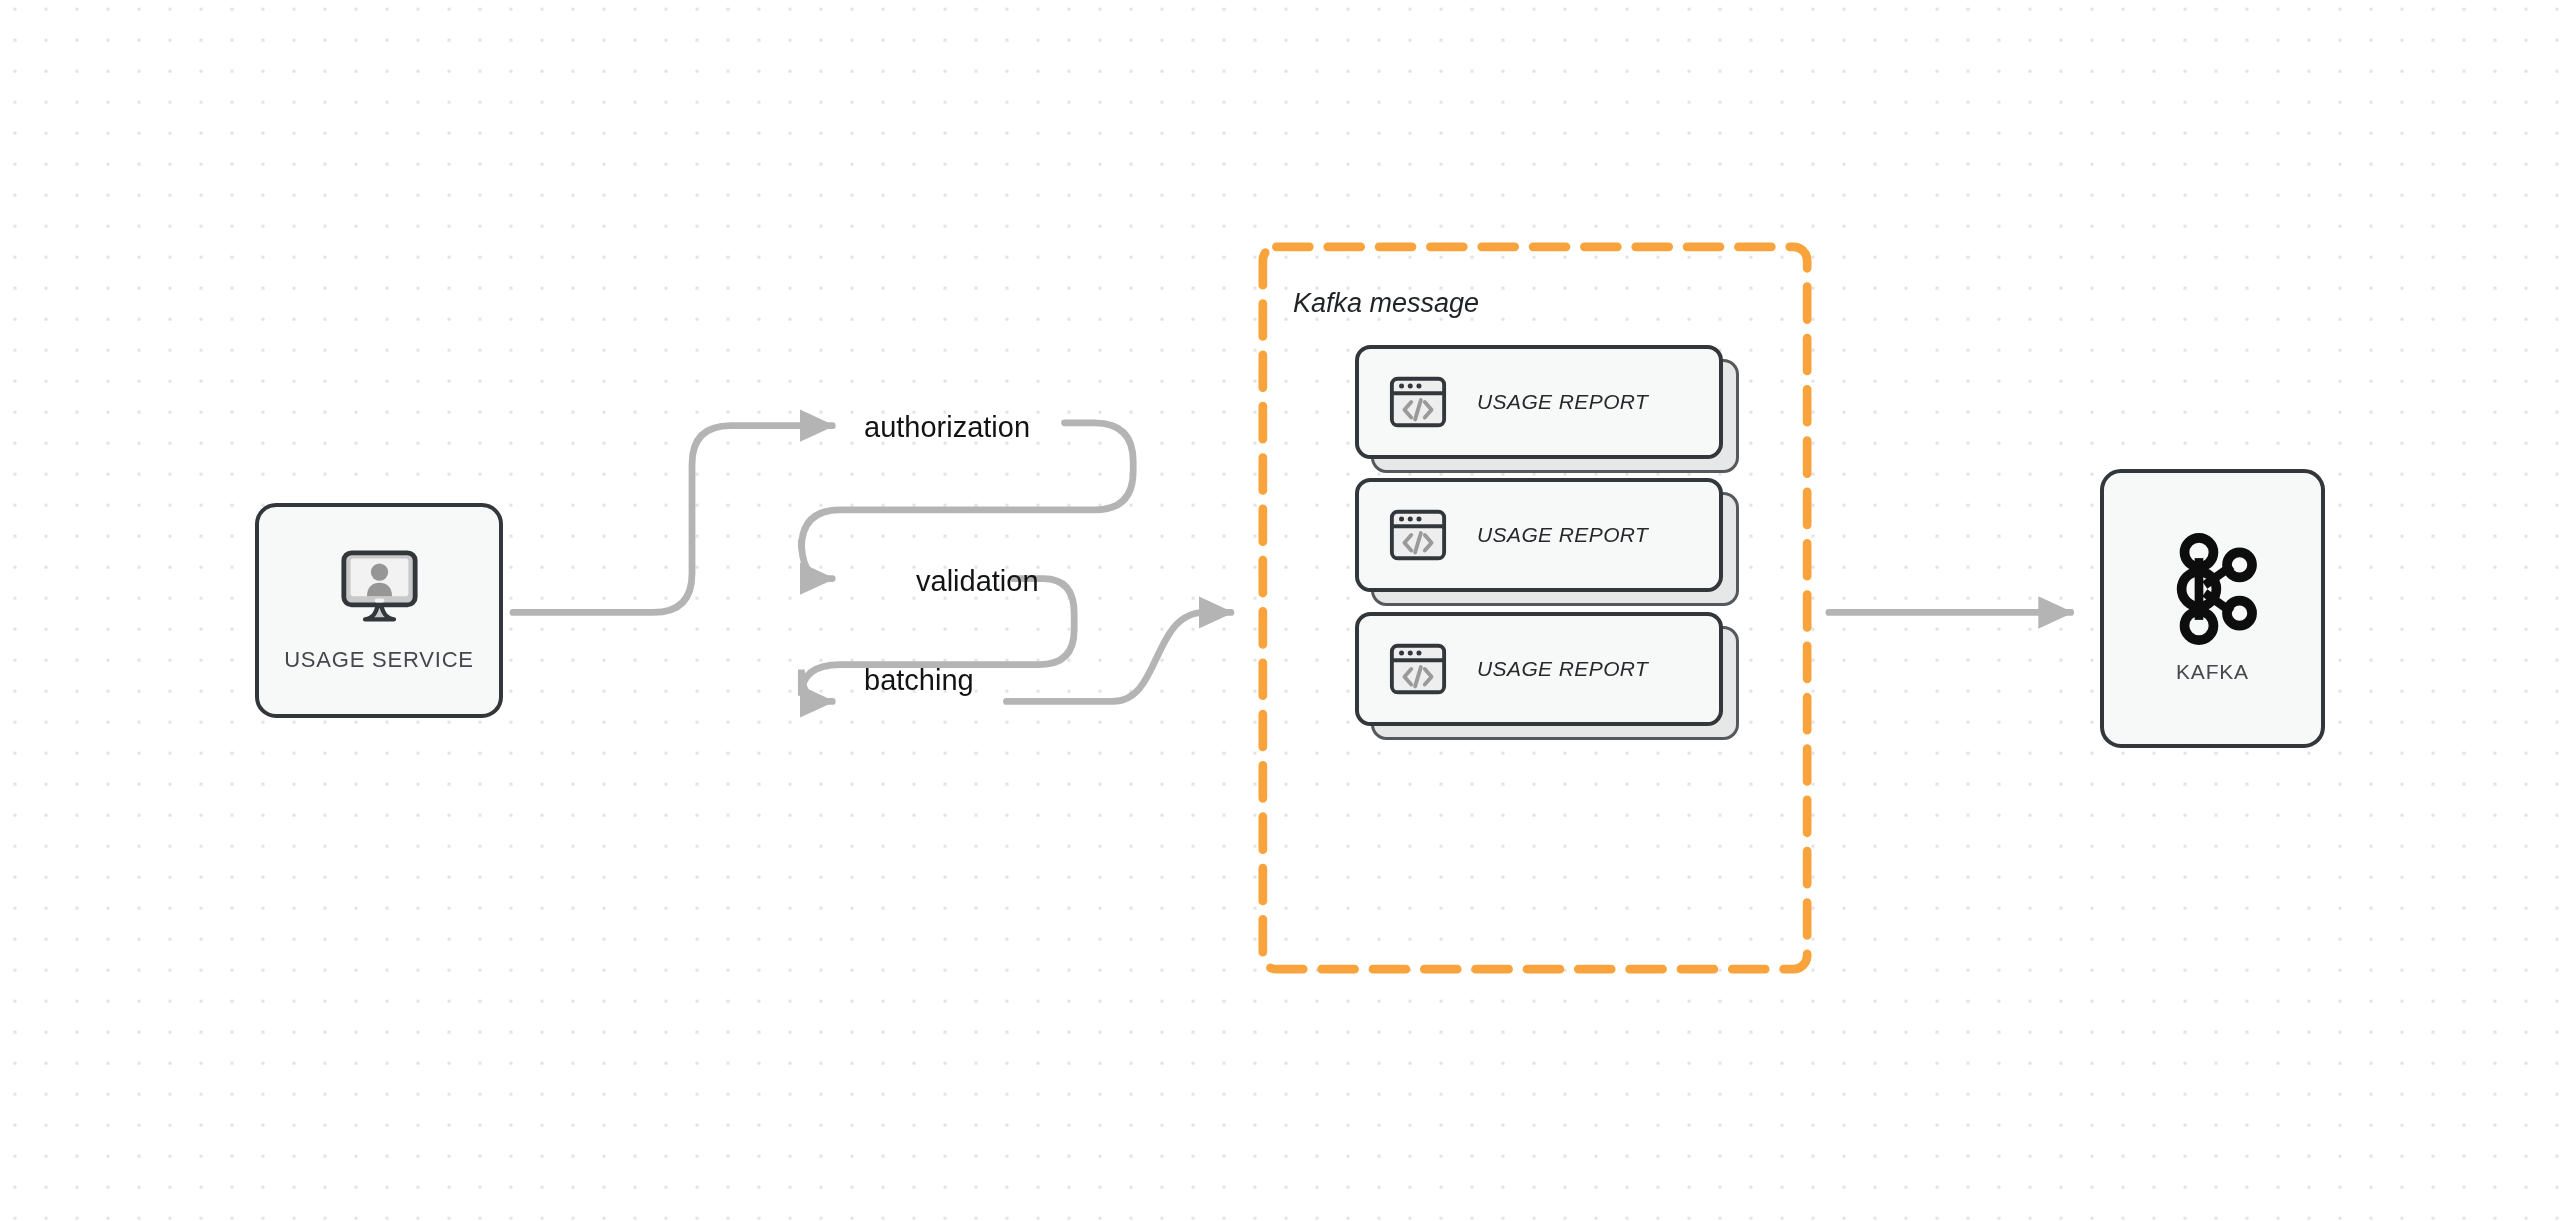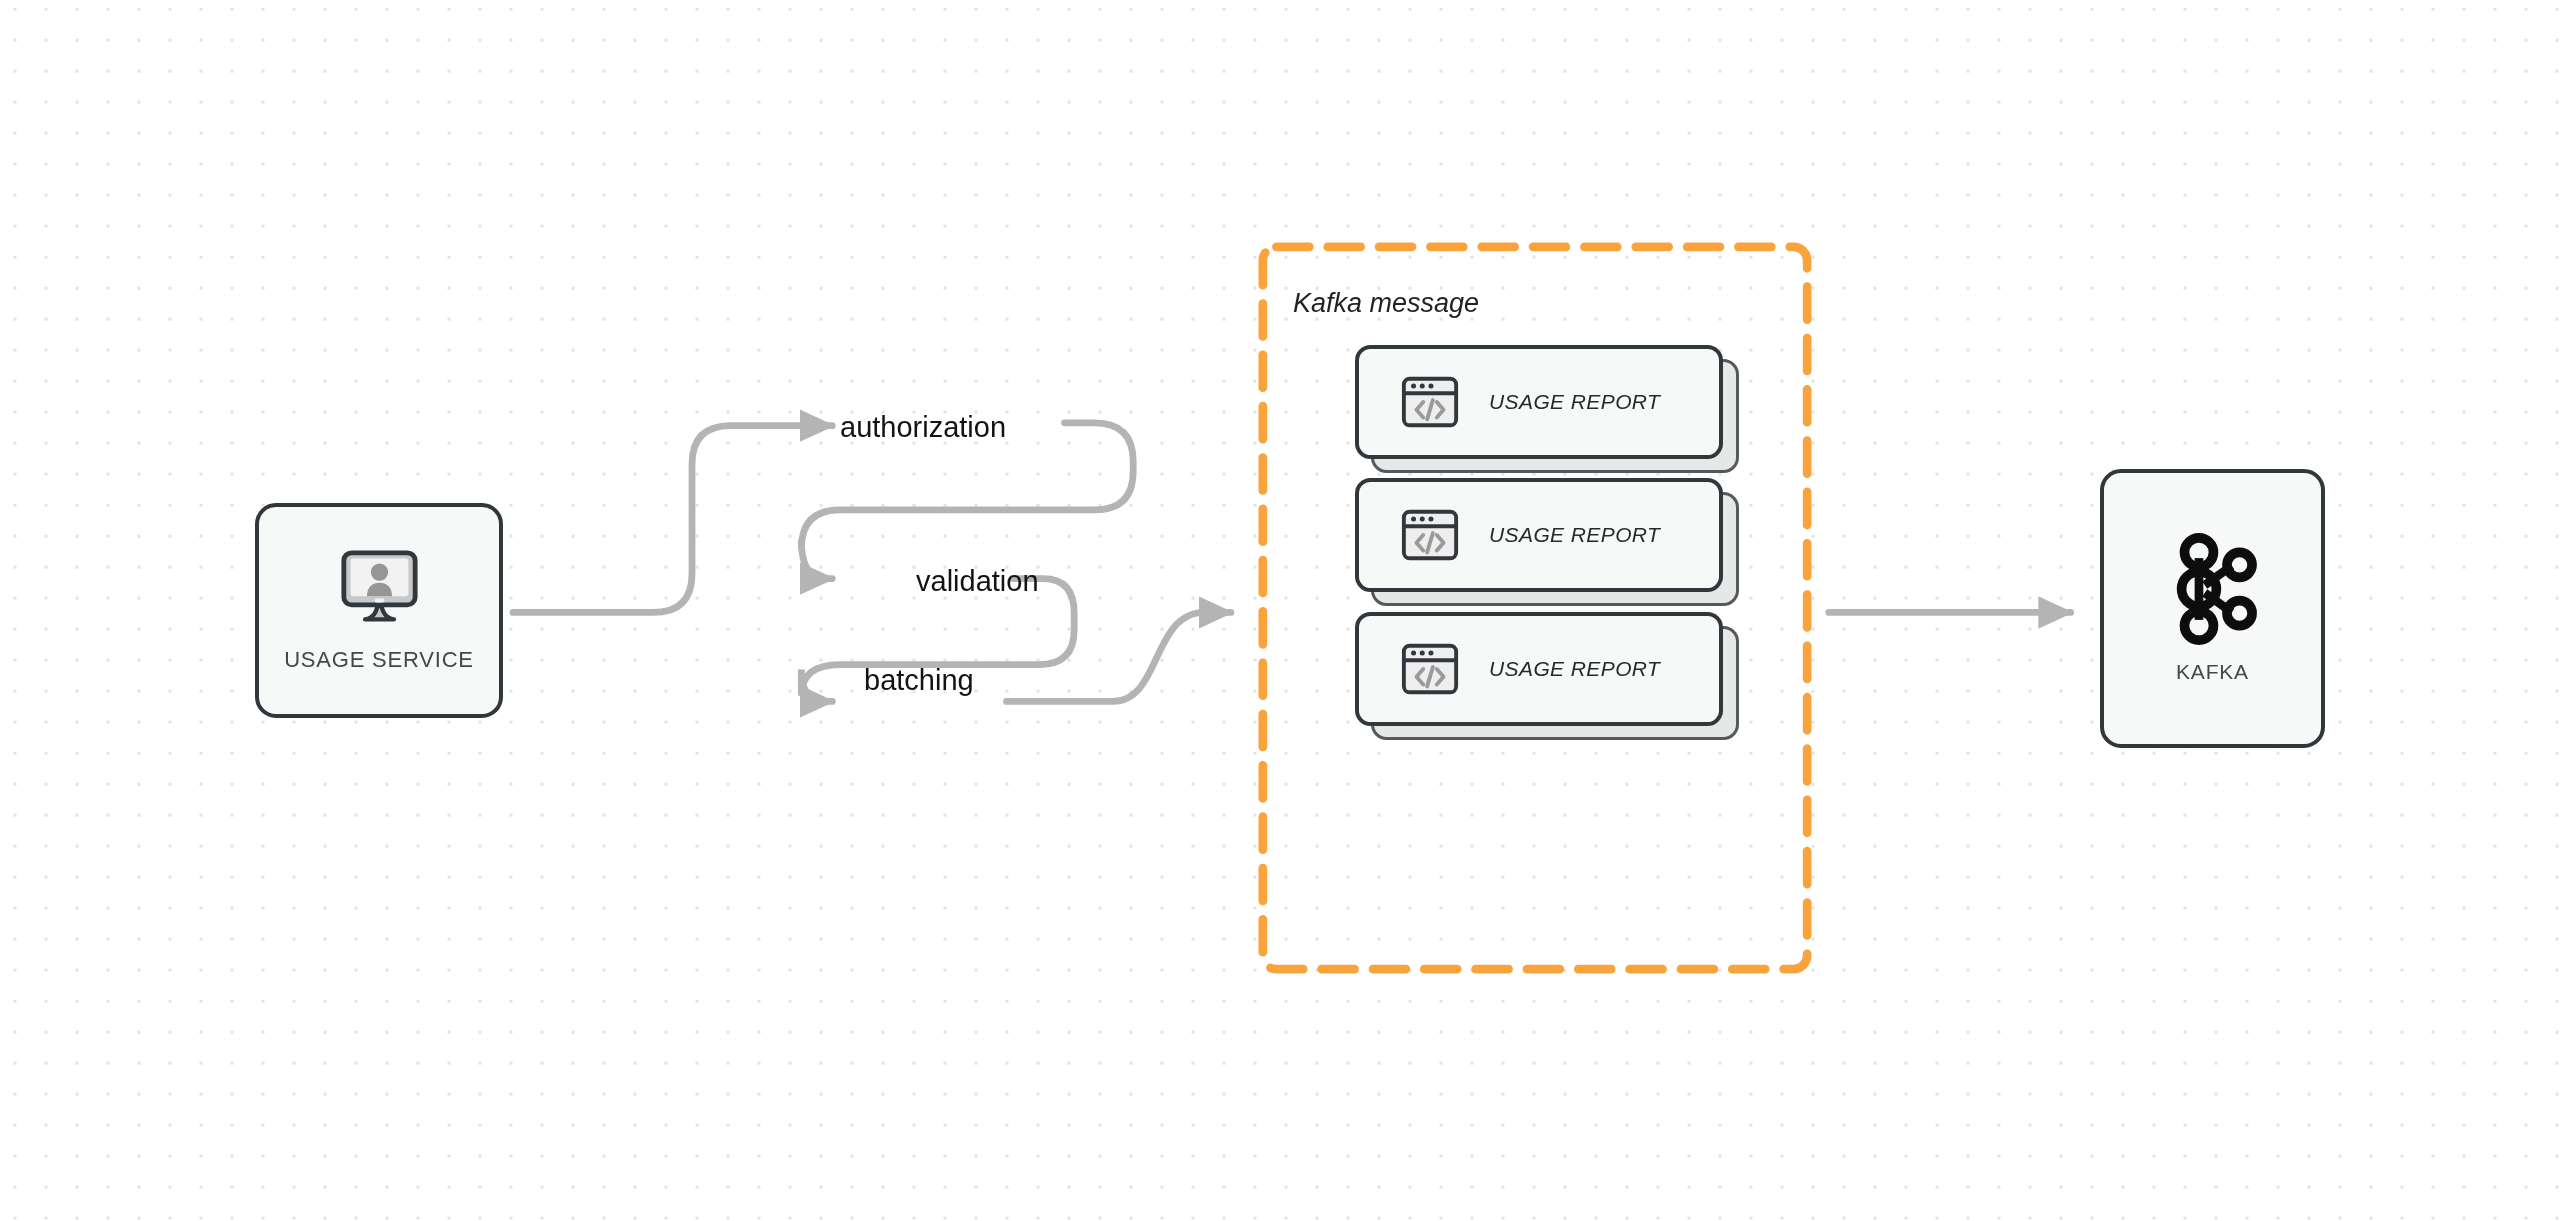--- a/index.html
+++ b/index.html
@@ -124,21 +124,20 @@
     top: 0;
     width: 368px;
     height: 114px;
     background: #f7f9f8;
     border: 4.8px solid #32373c;
     border-radius: 15.5px;
     box-sizing: border-box;
     display: flex;
     flex-direction: row;
     align-items: center;
-    padding-left: 12px;
   }
   .card-icon {
     margin-left: 29px;
     flex: 0 0 auto;
     line-height: 0;
   }
   .card-text {
     margin-left: 29px;
     font-size: 21px;
     font-style: italic;
@@ -147,21 +146,21 @@
     white-space: nowrap;
   }
 
   
   .step-label {
     position: absolute;
     font-size: 29px;
     color: #111315;
     white-space: nowrap;
   }
-  #step-0 { left: 840px; top: 411px; }
+  #step-0 { left: 864px; top: 411px; }
   #step-1 { left: 916px; top: 565px; }
   #step-2 { left: 864px; top: 664px; }
 </style>
 </head>
 <body>
 
 <div id="canvas">
 
   <svg id="wires" viewBox="0 0 2662 1262" width="2576" height="1221">
     <defs>

